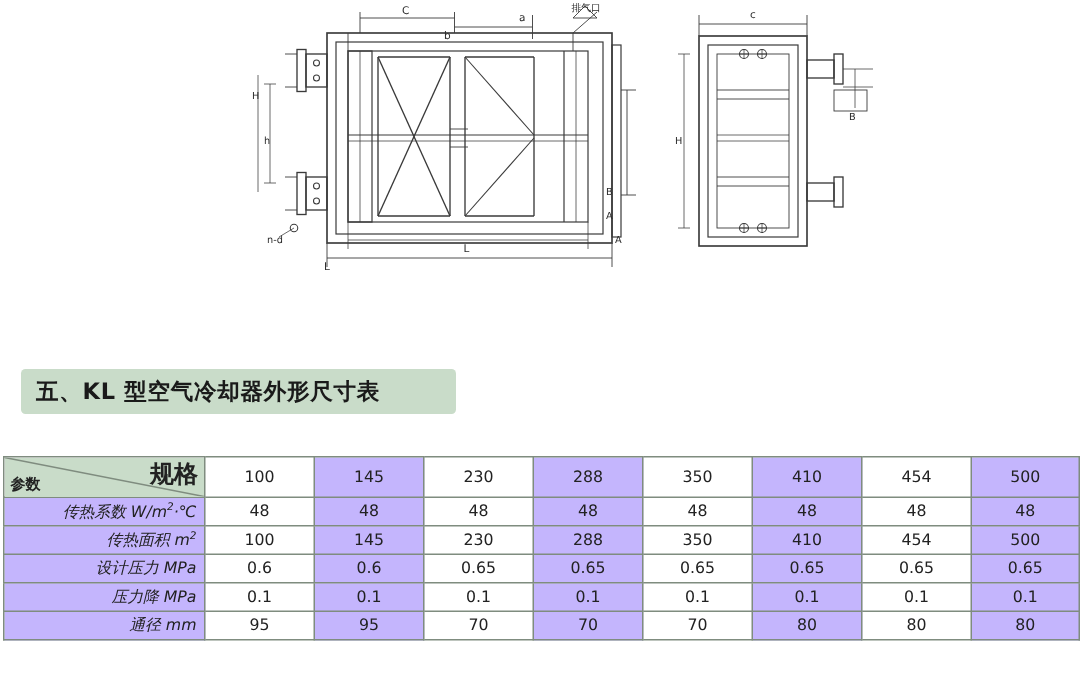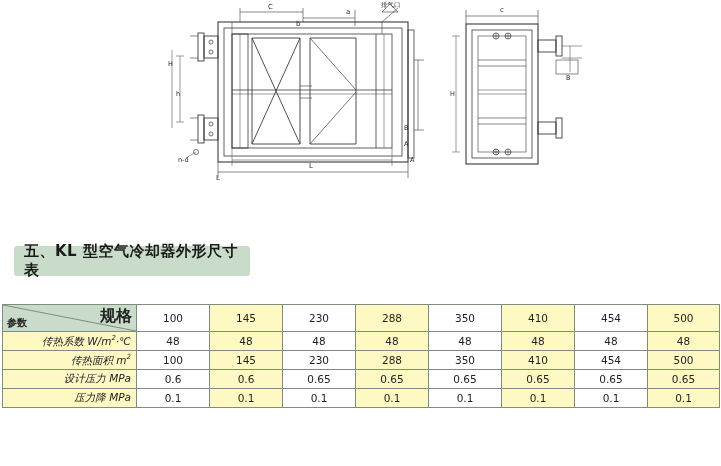--- a/index.html
+++ b/index.html
@@ -26,21 +26,21 @@
   }
   .drawing-area svg {
     display: block;
   }
 
   
   .section-heading {
     position: absolute;
     left: 14px;
     top: 246px;
-    width: 236px;
+    width: 290px;
     height: 30px;
     background: #c9dcc9;
     border-radius: 3px;
     display: flex;
     align-items: center;
     padding-left: 10px;
     box-sizing: border-box;
   }
   .section-heading .txt {
     font-size: 15px;
@@ -69,21 +69,21 @@
     font-family: "DejaVu Sans", sans-serif;
     padding: 0;
   }
   .spec-table td.label-cell {
     text-align: right;
     padding-right: 5px;
     font-size: 10.5px;
     font-style: italic;
   }
   .col-green {
-    background: #fef9c3;
+    background: #c4b5fd;
   }
   .col-white {
     background: #ffffff;
   }
   .hdr-row td {
     height: 26px;
   }
 
   
   .corner-cell {
@@ -342,14 +342,27 @@
       <td class="col-green">0.1</td>
       <td class="col-white">0.1</td>
       <td class="col-green">0.1</td>
       <td class="col-white">0.1</td>
       <td class="col-green">0.1</td>
       <td class="col-white">0.1</td>
       <td class="col-green">0.1</td>
     </tr>
 
 
+    <tr>
+      <td class="label-cell col-green">
+        <span>通径 mm</span>
+      </td>
+      <td class="col-white">95</td>
+      <td class="col-green">95</td>
+      <td class="col-white">70</td>
+      <td class="col-green">70</td>
+      <td class="col-white">70</td>
+      <td class="col-green">80</td>
+      <td class="col-white">80</td>
+      <td class="col-green">80</td>
+    </tr>
   </tbody>
 </table>
 
 </body></html>

